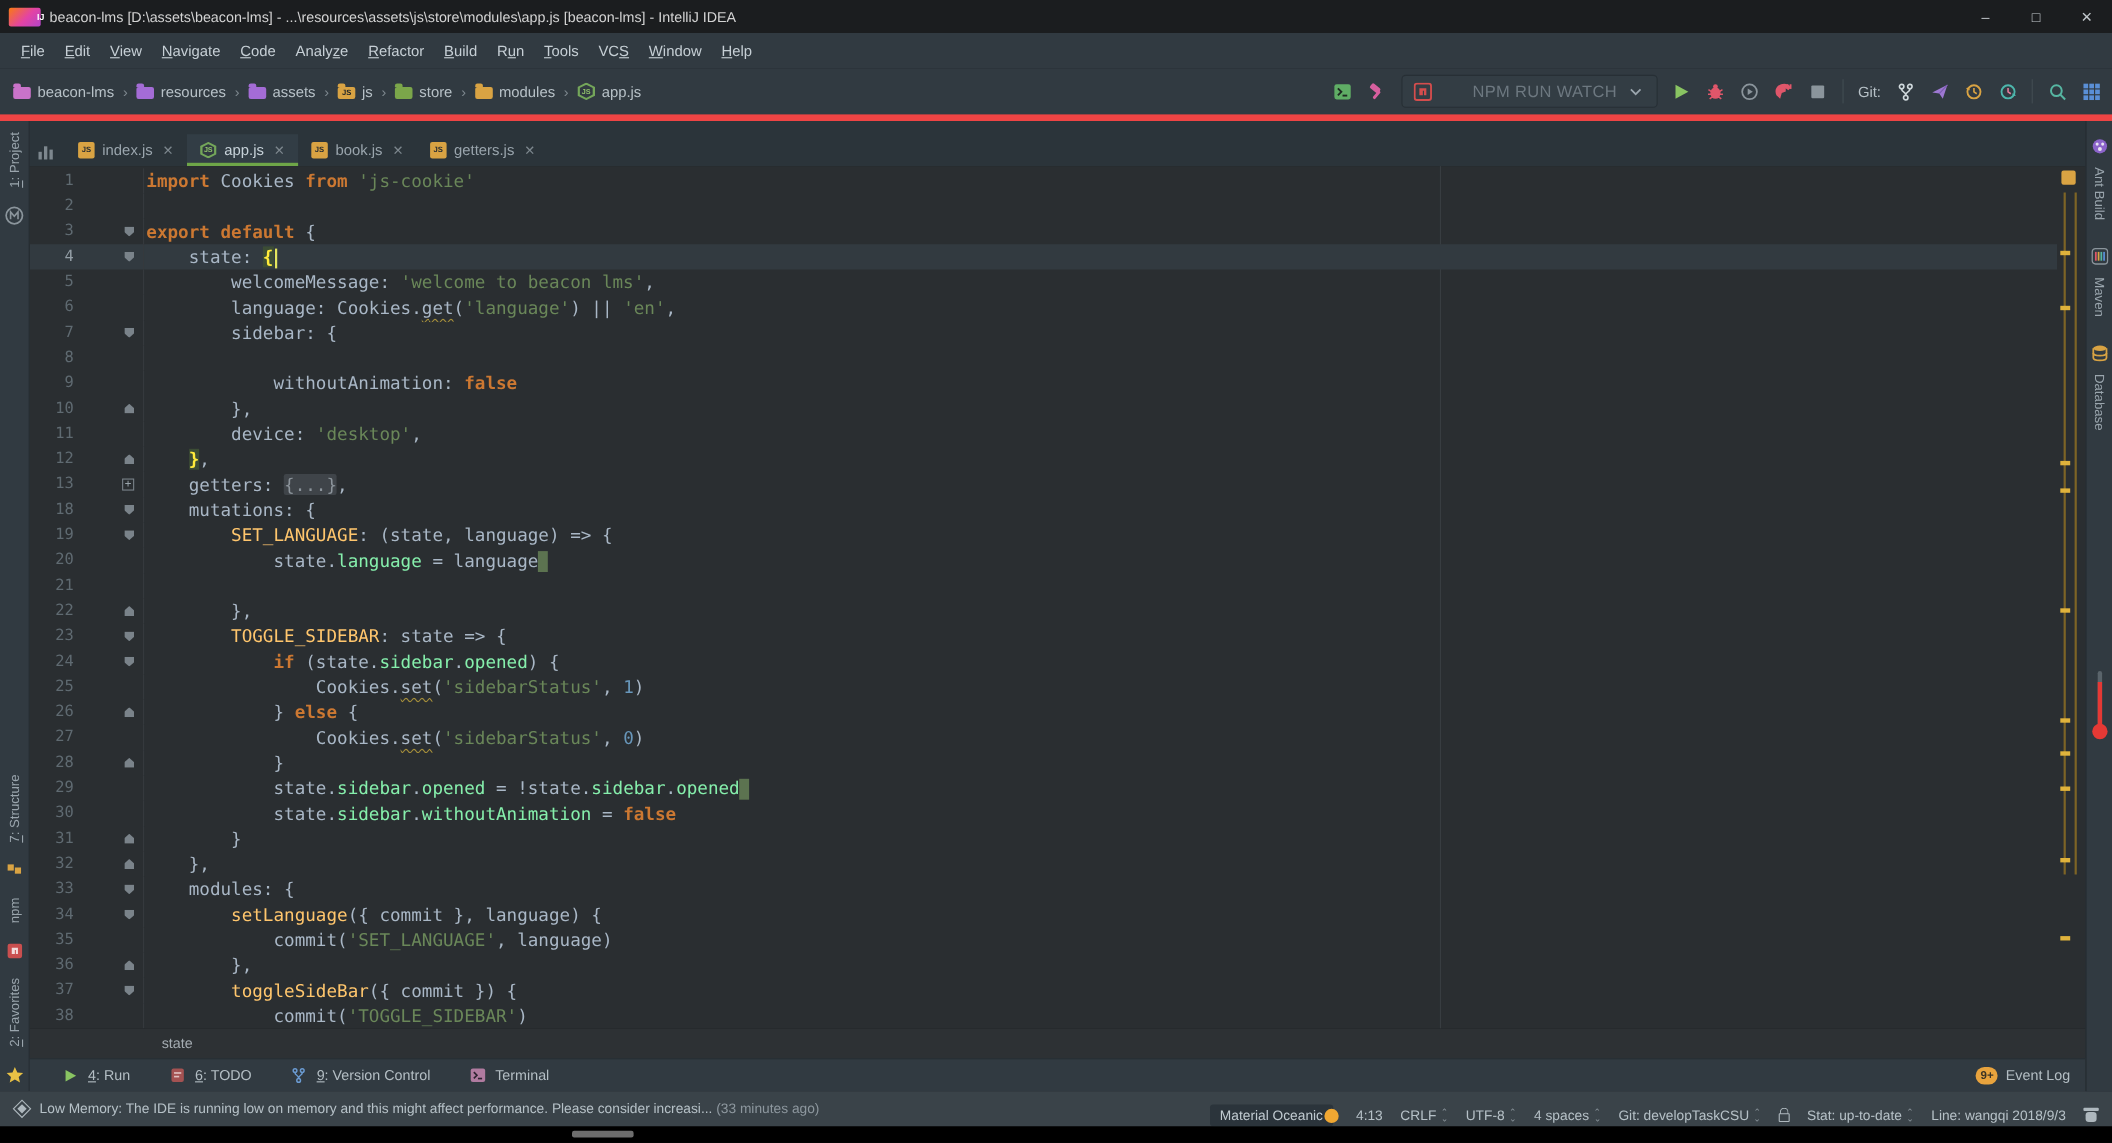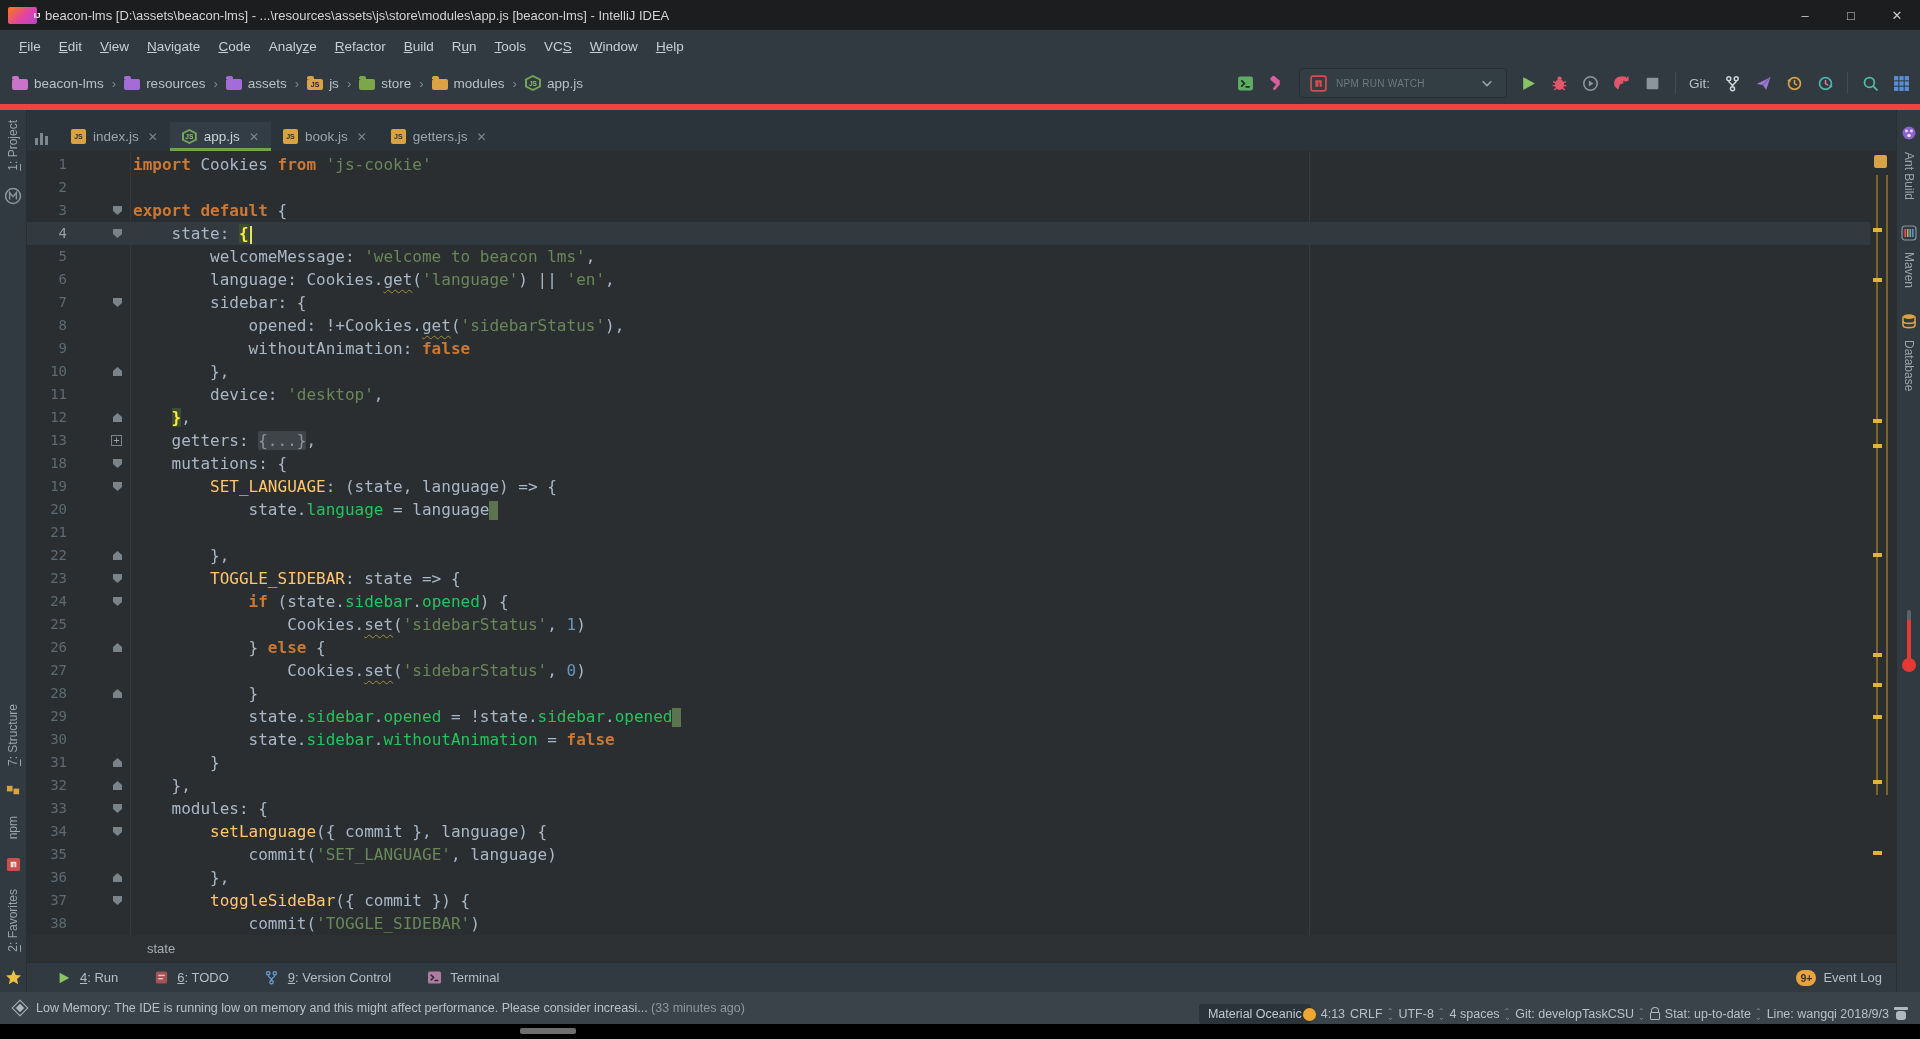--- a/index.html
+++ b/index.html
@@ -31,21 +31,21 @@
   .folder .mini { position:absolute; inset:0; display:flex; align-items:center; justify-content:center;
     font-size:7px; font-weight:bold; color:#1f2428; }
   .hexwrap { position:relative; width:16px; height:16px; }
   .hex { position:absolute; inset:0; background:#74a65a; clip-path:polygon(50% 0,100% 25%,100% 75%,50% 100%,0 75%,0 25%); }
   .hex.in { inset:2px; background:#313a41; }
   .hex-js { position:absolute; inset:0; display:flex; align-items:center; justify-content:center; color:#8fc06b; font-size:6.5px; font-weight:bold; }
   .tools-right { margin-left:auto; display:flex; align-items:center; gap:13px; }
   .tb-icon { width:18px; height:18px; display:flex; align-items:center; justify-content:center; }
   .run-combo { display:flex; align-items:center; gap:8px; background:#333d44; border:1px solid #272f35; border-radius:4px;
     height:30px; padding:0 10px; min-width:208px; }
-  .run-combo .lbl { color:#6d7880; font-size:10px; letter-spacing:.3px; flex:1; }
+  .run-combo .lbl { color:#6d7880; font-size:15px; letter-spacing:.3px; flex:1;margin-left:28px; }
   .tb-sep { width:1px; height:22px; background:#424c53; }
   .git-lbl { color:#b7c1c7; font-size:13.5px; }
 
   
   .main { height:882px; display:flex; flex:none; }
   .stripe-left { width:27px; background:#313a41; border-right:1px solid #272e34; display:flex; flex-direction:column; align-items:center; }
   .stripe-right { width:24px; background:#313a41; border-left:1px solid #272e34; display:flex; flex-direction:column; align-items:center;
     padding-top:14px; gap:10px; position:relative; }
   .v-label { writing-mode:vertical-rl; color:#9aa5ad; font-size:12px; white-space:nowrap; }
   .v-label.flip { transform:rotate(180deg); }
@@ -76,21 +76,21 @@
     border-right:1px solid #35393d; margin-right:2px; position:relative; }
   .fold-o, .fold-c { width:9px; height:9px; background:#7a838a; clip-path:polygon(0 0,100% 0,100% 55%,50% 100%,0 55%); }
   .fold-c { transform:rotate(180deg); }
   .fold-p { width:11px; height:11px; border:1px solid #7a838a; color:#9aa5ad; font-size:10px; line-height:9px; text-align:center;
     background:#2a2e31; }
   .code { color:#a9b7c6; font-size:16px; }
   .kw { color:#cc7832; font-weight:bold; }
   .str { color:#6a8759; }
   .num { color:#6897bb; }
   .fn { color:#ffc66d; }
-  .mem { color:#22c55e; }
+  .mem { color:#86efac; }
   .und { text-decoration:underline wavy #a58e3a 1px; text-underline-offset:4px; }
   .bm { background:#3c4d35; color:#ffeb3b; font-weight:bold; }
   .fold { background:#3f4449; color:#8c949b; border-radius:2px; }
   .caret { display:inline-block; width:2px; height:18px; background:#e3e65f; vertical-align:middle; margin-left:1px; }
   .blk { display:inline-block; width:9px; height:19px; background:#5c7350; vertical-align:middle; }
 
   
   .estripe { position:absolute; top:0; right:0; width:26px; bottom:0; }
   .estripe .topmark { position:absolute; left:4px; top:4px; width:13px; height:13px; background:#d9a343; border-radius:2px; }
   .eline { position:absolute; top:24px; height:620px; width:2px; background:#7d6426; }
@@ -115,21 +115,21 @@
   .badge { min-width:20px; height:16px; border-radius:8px; background:#e8a33d; color:#3a3325; font-size:10.5px; font-weight:bold;
     display:flex; align-items:center; justify-content:center; padding:0 4px; }
 
   
   .statusbar { height:32px; background:#3a4349; display:flex; align-items:center; padding:0 12px 0 10px; flex:none;
     color:#b6c1c7; font-size:12.5px; }
   .mem-icon { width:12px; height:12px; border:1.5px solid #aeb8be; transform:rotate(45deg); margin:0 10px 0 4px; position:relative; }
   .mem-icon::after { content:""; position:absolute; inset:2px; background:#aeb8be; }
   .sb-msg { white-space:nowrap; }
   .sb-dim { color:#8d979e; }
-  .sb-right { margin-left:auto; display:flex; align-items:center; gap:5px;margin-top:12px; }
+  .sb-right { margin-left:auto; display:flex; align-items:center; gap:16px;margin-top:12px; }
   .theme-chip { background:#2b343b; border-radius:3px; padding:3px 9px; color:#c0cad0; }
   .orange-dot { width:13px; height:13px; border-radius:50%; background:#f0a732; margin-left:-8px; }
   .sb-item { display:flex; align-items:center; gap:4px; white-space:nowrap; }
   .updn { display:inline-flex; flex-direction:column; line-height:5px; font-size:8px; color:#8d979e; }
   .lock { width:10px; height:8px; border:1.5px solid #aeb8be; border-radius:1px; position:relative; margin-top:4px; }
   .lock::before { content:""; position:absolute; left:0px; top:-6px; width:6px; height:5px; border:1.5px solid #aeb8be;
     border-bottom:none; border-radius:4px 4px 0 0; }
   .hector { width:14px; height:14px; position:relative; }
   .hector .head { position:absolute; left:2px; top:4px; width:10px; height:9px; border-radius:3px; background:#aeb8be; }
   .hector .hat { position:absolute; left:0; top:0; width:14px; height:3px; border-radius:1px; background:#aeb8be; }
@@ -430,21 +430,21 @@
       <div class="editor">
         <div class="margin-line"></div>
         <div class="code-scroll" id="code-lines">
             <div class="row"><span class="gut-num">1</span><span class="gut-fold"></span><span class="code"><span class="kw">import</span><span> Cookies </span><span class="kw">from</span><span> </span><span class="str">'js-cookie'</span></span></div>
             <div class="row"><span class="gut-num">2</span><span class="gut-fold"></span><span class="code"></span></div>
             <div class="row"><span class="gut-num">3</span><span class="gut-fold"><span class="fold-o"></span></span><span class="code"><span class="kw">export</span><span> </span><span class="kw">default</span><span> {</span></span></div>
             <div class="row cur"><span class="gut-num">4</span><span class="gut-fold"><span class="fold-o"></span></span><span class="code"><span>    state: </span><span class="bm">{</span><span class="caret"></span></span></div>
             <div class="row"><span class="gut-num">5</span><span class="gut-fold"></span><span class="code"><span>        welcomeMessage: </span><span class="str">'welcome to beacon lms'</span><span>,</span></span></div>
             <div class="row"><span class="gut-num">6</span><span class="gut-fold"></span><span class="code"><span>        language: Cookies.</span><span class="und">get</span><span>(</span><span class="str">'language'</span><span>) || </span><span class="str">'en'</span><span>,</span></span></div>
             <div class="row"><span class="gut-num">7</span><span class="gut-fold"><span class="fold-o"></span></span><span class="code"><span>        sidebar: {</span></span></div>
-            <div class="row"><span class="gut-num">8</span><span class="gut-fold"></span><span class="code"><span>            opened: !+Cookies.</span><span class="und">get</span><span>(</span><span class="str">'sidebarStatus'</span><span>),</span></span></div>
+            <div class="row"><span class="gut-num">8</span><span class="gut-fold"></span></div>
             <div class="row"><span class="gut-num">9</span><span class="gut-fold"></span><span class="code"><span>            withoutAnimation: </span><span class="kw">false</span></span></div>
             <div class="row"><span class="gut-num">10</span><span class="gut-fold"><span class="fold-c"></span></span><span class="code"><span>        },</span></span></div>
             <div class="row"><span class="gut-num">11</span><span class="gut-fold"></span><span class="code"><span>        device: </span><span class="str">'desktop'</span><span>,</span></span></div>
             <div class="row"><span class="gut-num">12</span><span class="gut-fold"><span class="fold-c"></span></span><span class="code"><span>    </span><span class="bm">}</span><span>,</span></span></div>
             <div class="row"><span class="gut-num">13</span><span class="gut-fold"><span class="fold-p">+</span></span><span class="code"><span>    getters: </span><span class="fold">{...}</span><span>,</span></span></div>
             <div class="row"><span class="gut-num">18</span><span class="gut-fold"><span class="fold-o"></span></span><span class="code"><span>    mutations: {</span></span></div>
             <div class="row"><span class="gut-num">19</span><span class="gut-fold"><span class="fold-o"></span></span><span class="code"><span>        </span><span class="fn">SET_LANGUAGE</span><span>: (state, language) =&gt; {</span></span></div>
             <div class="row"><span class="gut-num">20</span><span class="gut-fold"></span><span class="code"><span>            state.</span><span class="mem">language</span><span> = language</span><span class="blk"></span></span></div>
             <div class="row"><span class="gut-num">21</span><span class="gut-fold"></span></div>
             <div class="row"><span class="gut-num">22</span><span class="gut-fold"><span class="fold-c"></span></span><span class="code"><span>        },</span></span></div>

